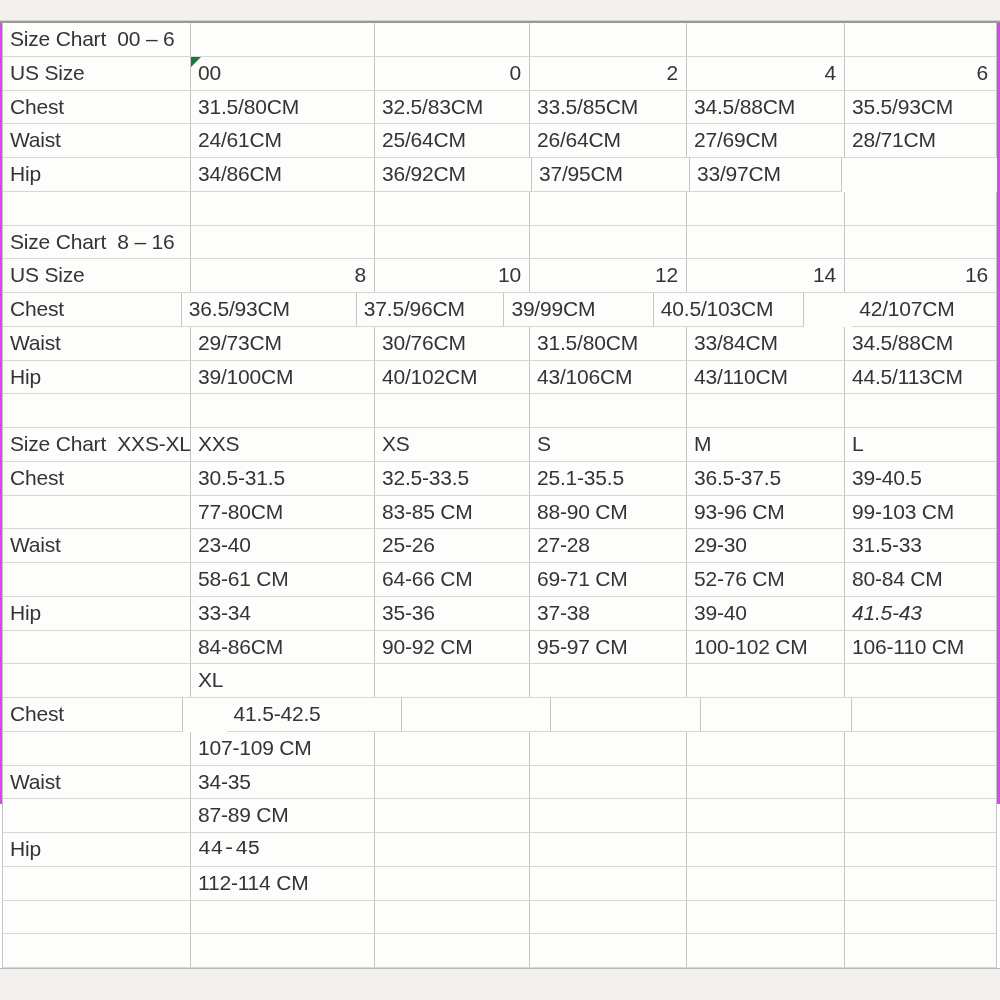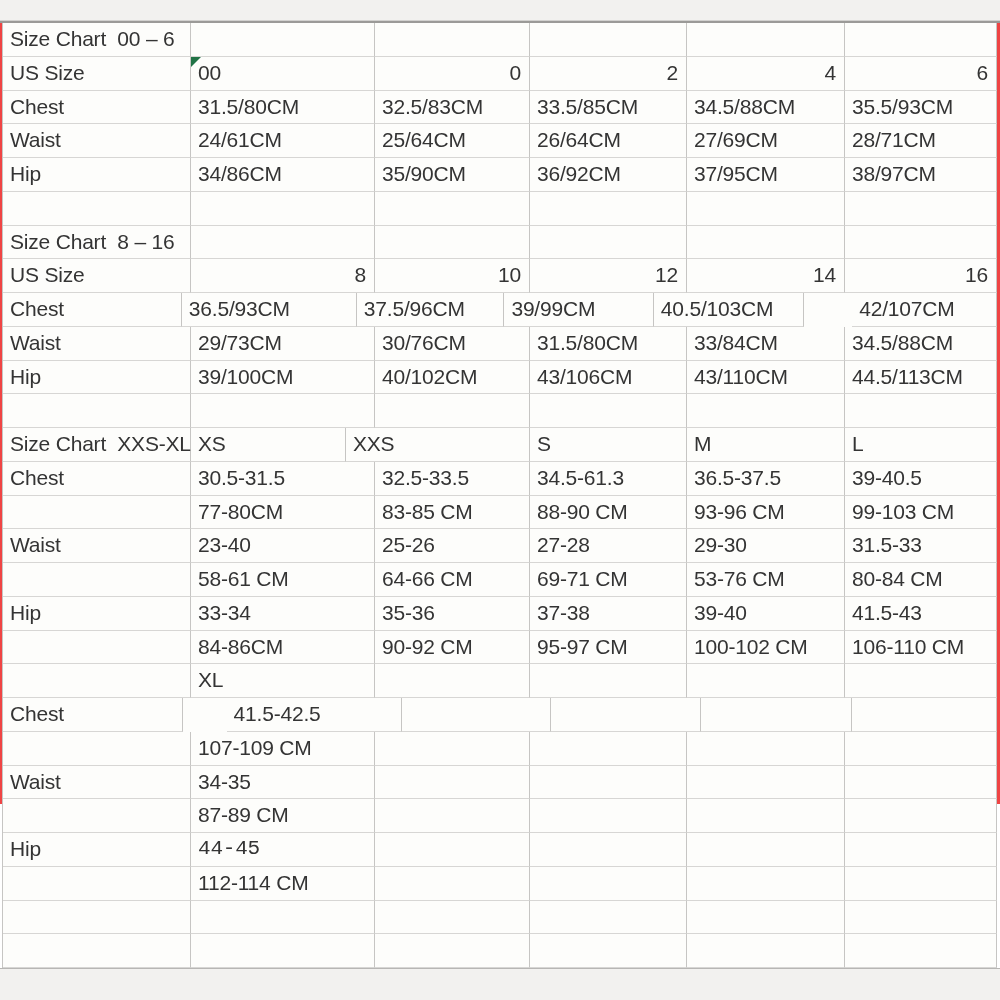--- a/index.html
+++ b/index.html
@@ -3,21 +3,21 @@
 <meta charset="utf-8">
 <style>
   html,body{margin:0;padding:0;}
   body{
     width:1000px;height:1000px;background:#ffffff;
     font-family:"Liberation Sans","DejaVu Sans",sans-serif;
     overflow:hidden;
   }
   .sheet{
     position:relative;width:1000px;height:804px;
-    background:#ef4444;
+    background:#d946ef;
     filter:blur(0.3px);
   }
   .band{width:1000px;background:var(--band,#f2f1ef);}
   .band.top{height:20px;border-bottom:1px solid #d2d1cf;}
   .topline{height:2px;width:1000px;background:var(--top-border,#9b9a98);}
   .botline{height:1px;width:1000px;background:#b7b6b4;}
   .band.bottom{height:31px;}
   .tbl{
     margin-left:2px;width:994px;
     border-left:1px solid var(--grid-v,#c6c5c3);
@@ -79,24 +79,23 @@
         <div class="cell" style="width: 188px;"><span class="cell-text">Waist</span></div>
         <div class="cell" style="width: 184px;"><span class="cell-text">24/61CM</span></div>
         <div class="cell" style="width: 155px;"><span class="cell-text">25/64CM</span></div>
         <div class="cell" style="width: 157px;"><span class="cell-text">26/64CM</span></div>
         <div class="cell" style="width: 158px;"><span class="cell-text">27/69CM</span></div>
         <div class="cell" style="width: 152px;"><span class="cell-text">28/71CM</span></div>
       </div>
       <div class="row">
         <div class="cell" style="width: 188px;"><span class="cell-text">Hip</span></div>
         <div class="cell" style="width: 184px;"><span class="cell-text">34/86CM</span></div>
-        <div class="cell" style="width: 155px;"><span class="cell-text">35/90CM</span></div>
         <div class="cell" style="width: 157px;"><span class="cell-text">36/92CM</span></div>
         <div class="cell" style="width: 158px;"><span class="cell-text">37/95CM</span></div>
-        <div class="cell" style="width: 152px;"><span class="cell-text">38/97CM</span></div>
+        <div class="cell" style="width: 152px;"><span class="cell-text">33/97CM</span></div>
       </div>
       <div class="row">
         <div class="cell" style="width: 188px;"><span class="cell-text"></span></div>
         <div class="cell" style="width: 184px;"><span class="cell-text"></span></div>
         <div class="cell" style="width: 155px;"><span class="cell-text"></span></div>
         <div class="cell" style="width: 157px;"><span class="cell-text"></span></div>
         <div class="cell" style="width: 158px;"><span class="cell-text"></span></div>
         <div class="cell" style="width: 152px;"><span class="cell-text"></span></div>
       </div>
       <div class="row">
@@ -142,31 +141,31 @@
       <div class="row">
         <div class="cell" style="width: 188px;"><span class="cell-text"></span></div>
         <div class="cell" style="width: 184px;"><span class="cell-text"></span></div>
         <div class="cell" style="width: 155px;"><span class="cell-text"></span></div>
         <div class="cell" style="width: 157px;"><span class="cell-text"></span></div>
         <div class="cell" style="width: 158px;"><span class="cell-text"></span></div>
         <div class="cell" style="width: 152px;"><span class="cell-text"></span></div>
       </div>
       <div class="row">
         <div class="cell" style="width: 188px;"><span class="cell-text">Size Chart  XXS-XL</span></div>
+        <div class="cell" style="width: 184px;"><span class="cell-text">XXS</span></div>
         <div class="cell" style="width: 155px;"><span class="cell-text">XS</span></div>
-        <div class="cell" style="width: 184px;"><span class="cell-text">XXS</span></div>
         <div class="cell" style="width: 157px;"><span class="cell-text">S</span></div>
         <div class="cell" style="width: 158px;"><span class="cell-text">M</span></div>
         <div class="cell" style="width: 152px;"><span class="cell-text">L</span></div>
       </div>
       <div class="row">
         <div class="cell" style="width: 188px;"><span class="cell-text">Chest</span></div>
         <div class="cell" style="width: 184px;"><span class="cell-text">30.5-31.5</span></div>
         <div class="cell" style="width: 155px;"><span class="cell-text">32.5-33.5</span></div>
-        <div class="cell" style="width: 157px;"><span class="cell-text">34.5-61.3</span></div>
+        <div class="cell" style="width: 157px;"><span class="cell-text">25.1-35.5</span></div>
         <div class="cell" style="width: 158px;"><span class="cell-text">36.5-37.5</span></div>
         <div class="cell" style="width: 152px;"><span class="cell-text">39-40.5</span></div>
       </div>
       <div class="row">
         <div class="cell" style="width: 188px;"><span class="cell-text"></span></div>
         <div class="cell" style="width: 184px;"><span class="cell-text">77-80CM</span></div>
         <div class="cell" style="width: 155px;"><span class="cell-text">83-85 CM</span></div>
         <div class="cell" style="width: 157px;"><span class="cell-text">88-90 CM</span></div>
         <div class="cell" style="width: 158px;"><span class="cell-text">93-96 CM</span></div>
         <div class="cell" style="width: 152px;"><span class="cell-text">99-103 CM</span></div>
@@ -177,30 +176,30 @@
         <div class="cell" style="width: 155px;"><span class="cell-text">25-26</span></div>
         <div class="cell" style="width: 157px;"><span class="cell-text">27-28</span></div>
         <div class="cell" style="width: 158px;"><span class="cell-text">29-30</span></div>
         <div class="cell" style="width: 152px;"><span class="cell-text">31.5-33</span></div>
       </div>
       <div class="row">
         <div class="cell" style="width: 188px;"><span class="cell-text"></span></div>
         <div class="cell" style="width: 184px;"><span class="cell-text">58-61 CM</span></div>
         <div class="cell" style="width: 155px;"><span class="cell-text">64-66 CM</span></div>
         <div class="cell" style="width: 157px;"><span class="cell-text">69-71 CM</span></div>
-        <div class="cell" style="width: 158px;"><span class="cell-text">53-76 CM</span></div>
+        <div class="cell" style="width: 158px;"><span class="cell-text">52-76 CM</span></div>
         <div class="cell" style="width: 152px;"><span class="cell-text">80-84 CM</span></div>
       </div>
       <div class="row">
         <div class="cell" style="width: 188px;"><span class="cell-text">Hip</span></div>
         <div class="cell" style="width: 184px;"><span class="cell-text">33-34</span></div>
         <div class="cell" style="width: 155px;"><span class="cell-text">35-36</span></div>
         <div class="cell" style="width: 157px;"><span class="cell-text">37-38</span></div>
         <div class="cell" style="width: 158px;"><span class="cell-text">39-40</span></div>
-        <div class="cell" style="width: 152px;"><span class="cell-text">41.5-43</span></div>
+        <div class="cell" style="width: 152px; font-style: italic;"><span class="cell-text">41.5-43</span></div>
       </div>
       <div class="row">
         <div class="cell" style="width: 188px;"><span class="cell-text"></span></div>
         <div class="cell" style="width: 184px;"><span class="cell-text">84-86CM</span></div>
         <div class="cell" style="width: 155px;"><span class="cell-text">90-92 CM</span></div>
         <div class="cell" style="width: 157px;"><span class="cell-text">95-97 CM</span></div>
         <div class="cell" style="width: 158px;"><span class="cell-text">100-102 CM</span></div>
         <div class="cell" style="width: 152px;"><span class="cell-text">106-110 CM</span></div>
       </div>
       <div class="row">

